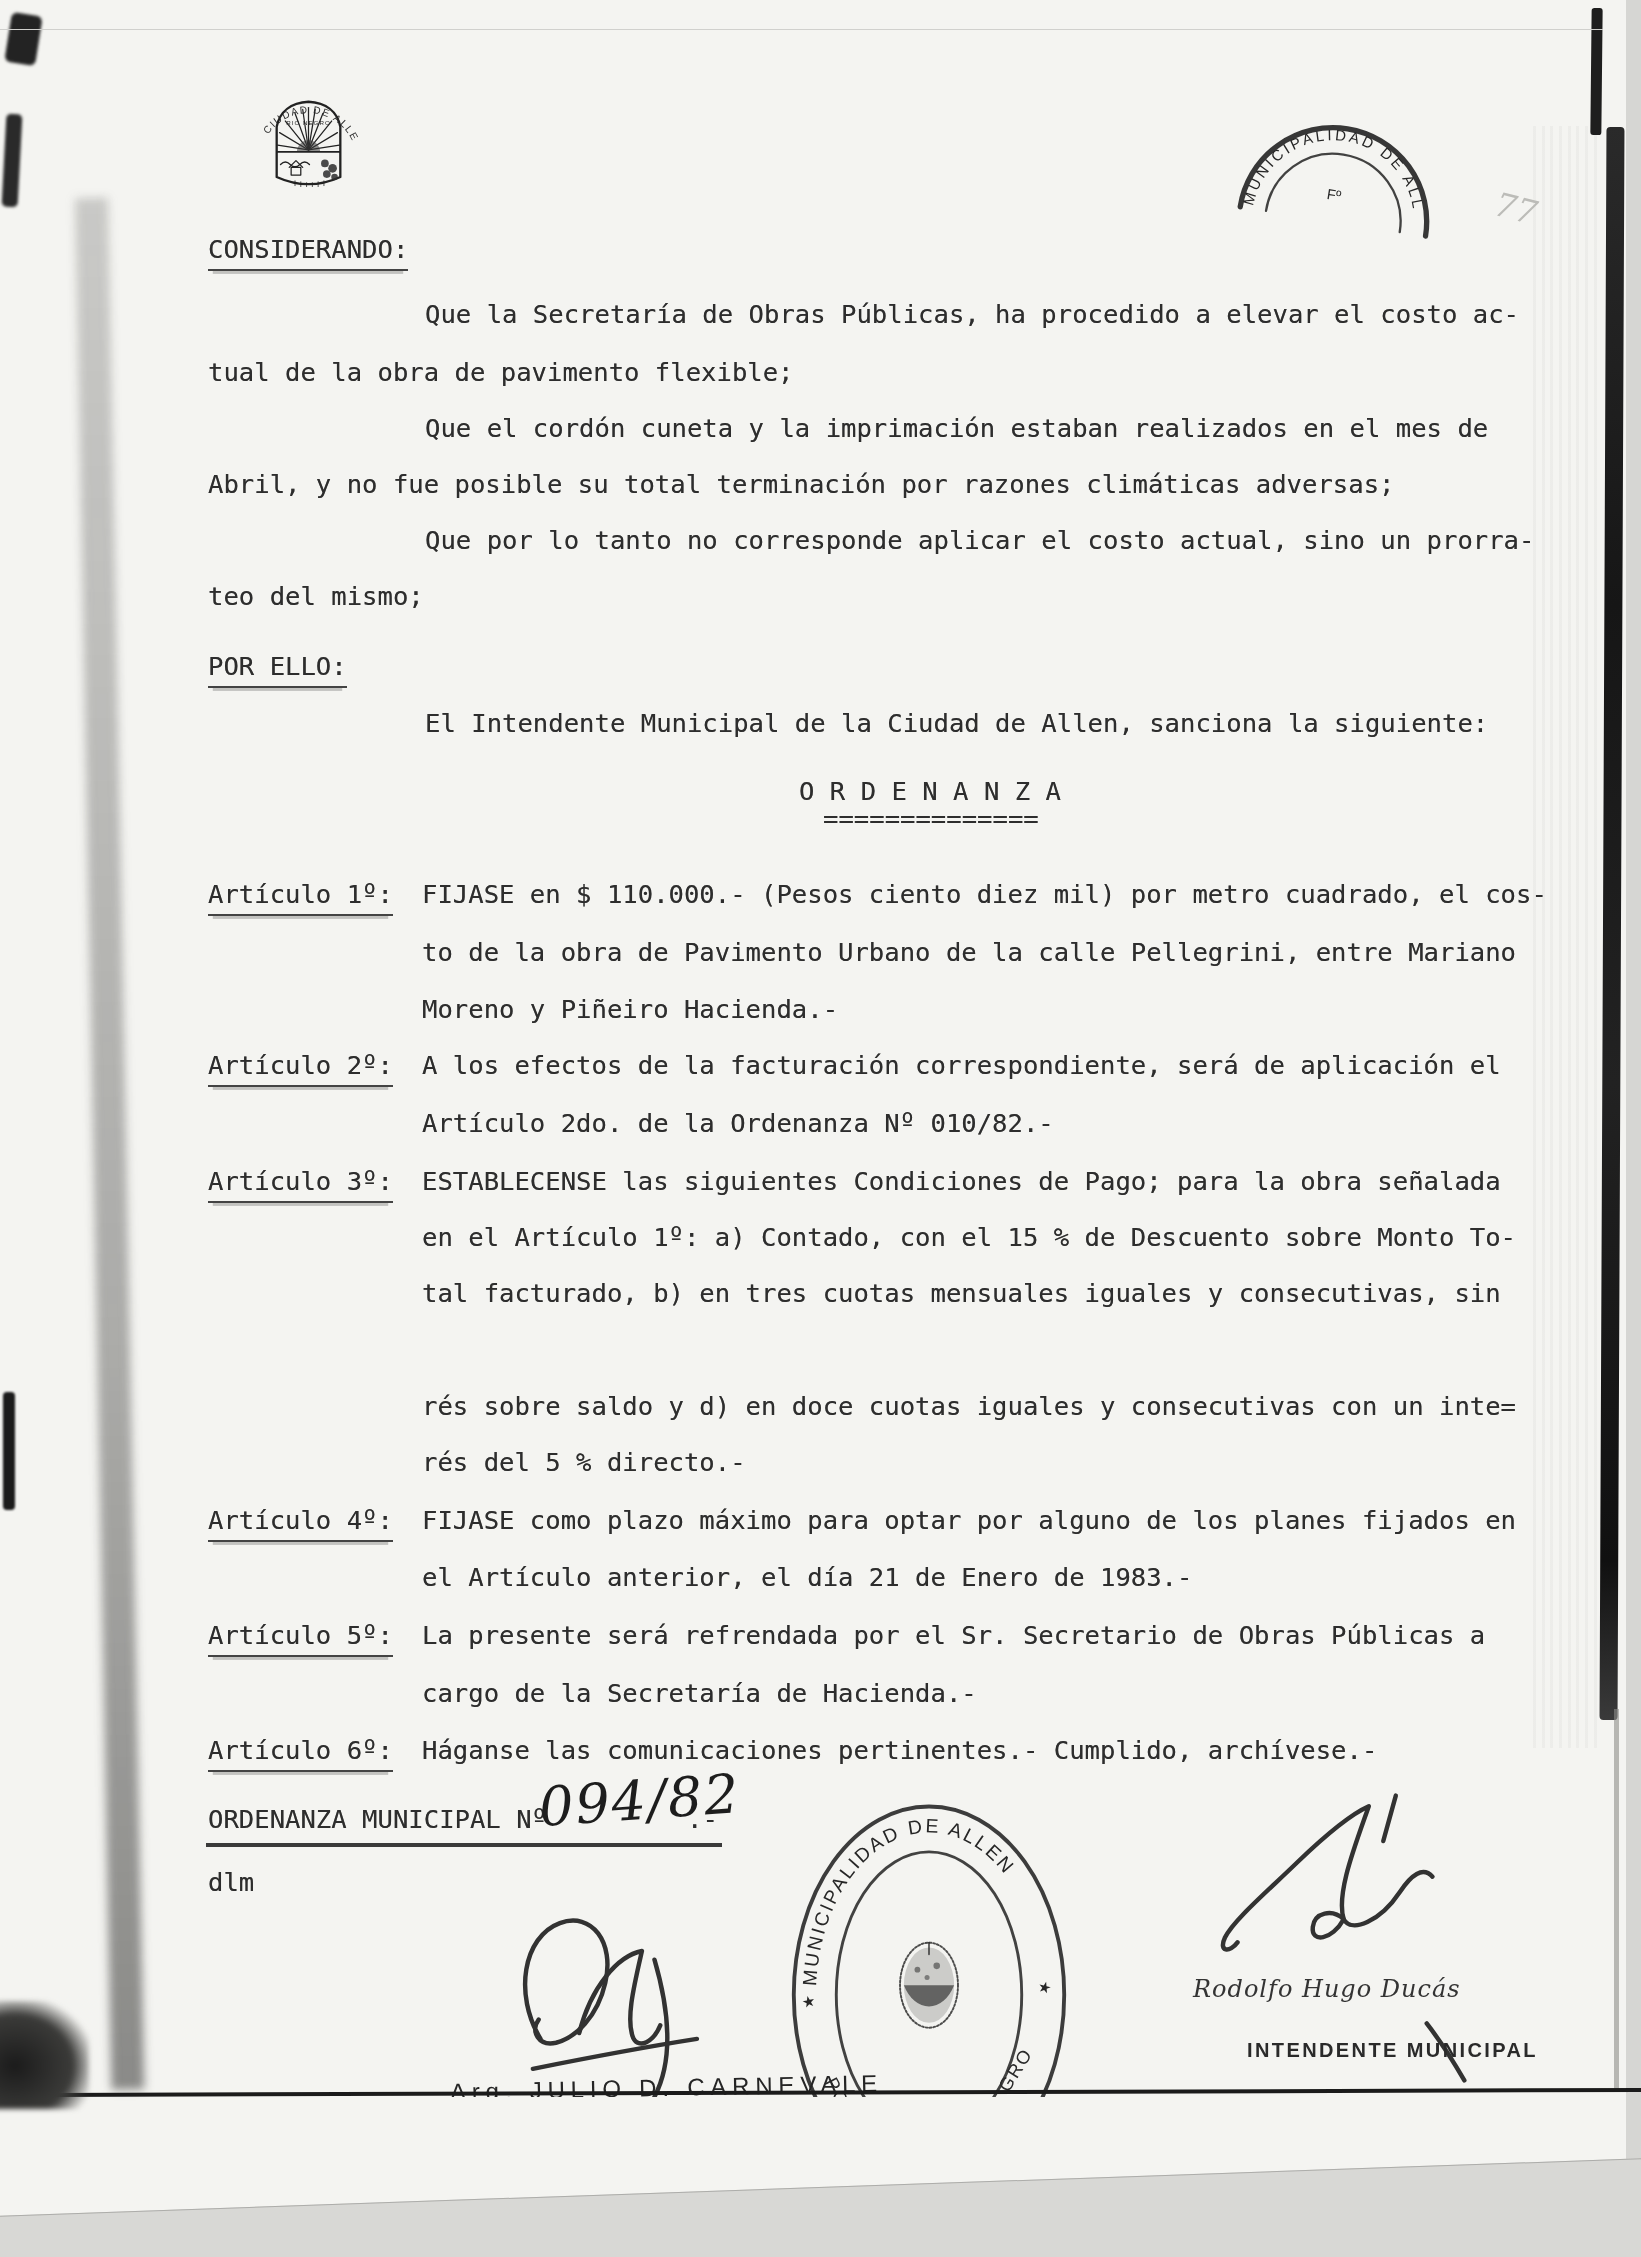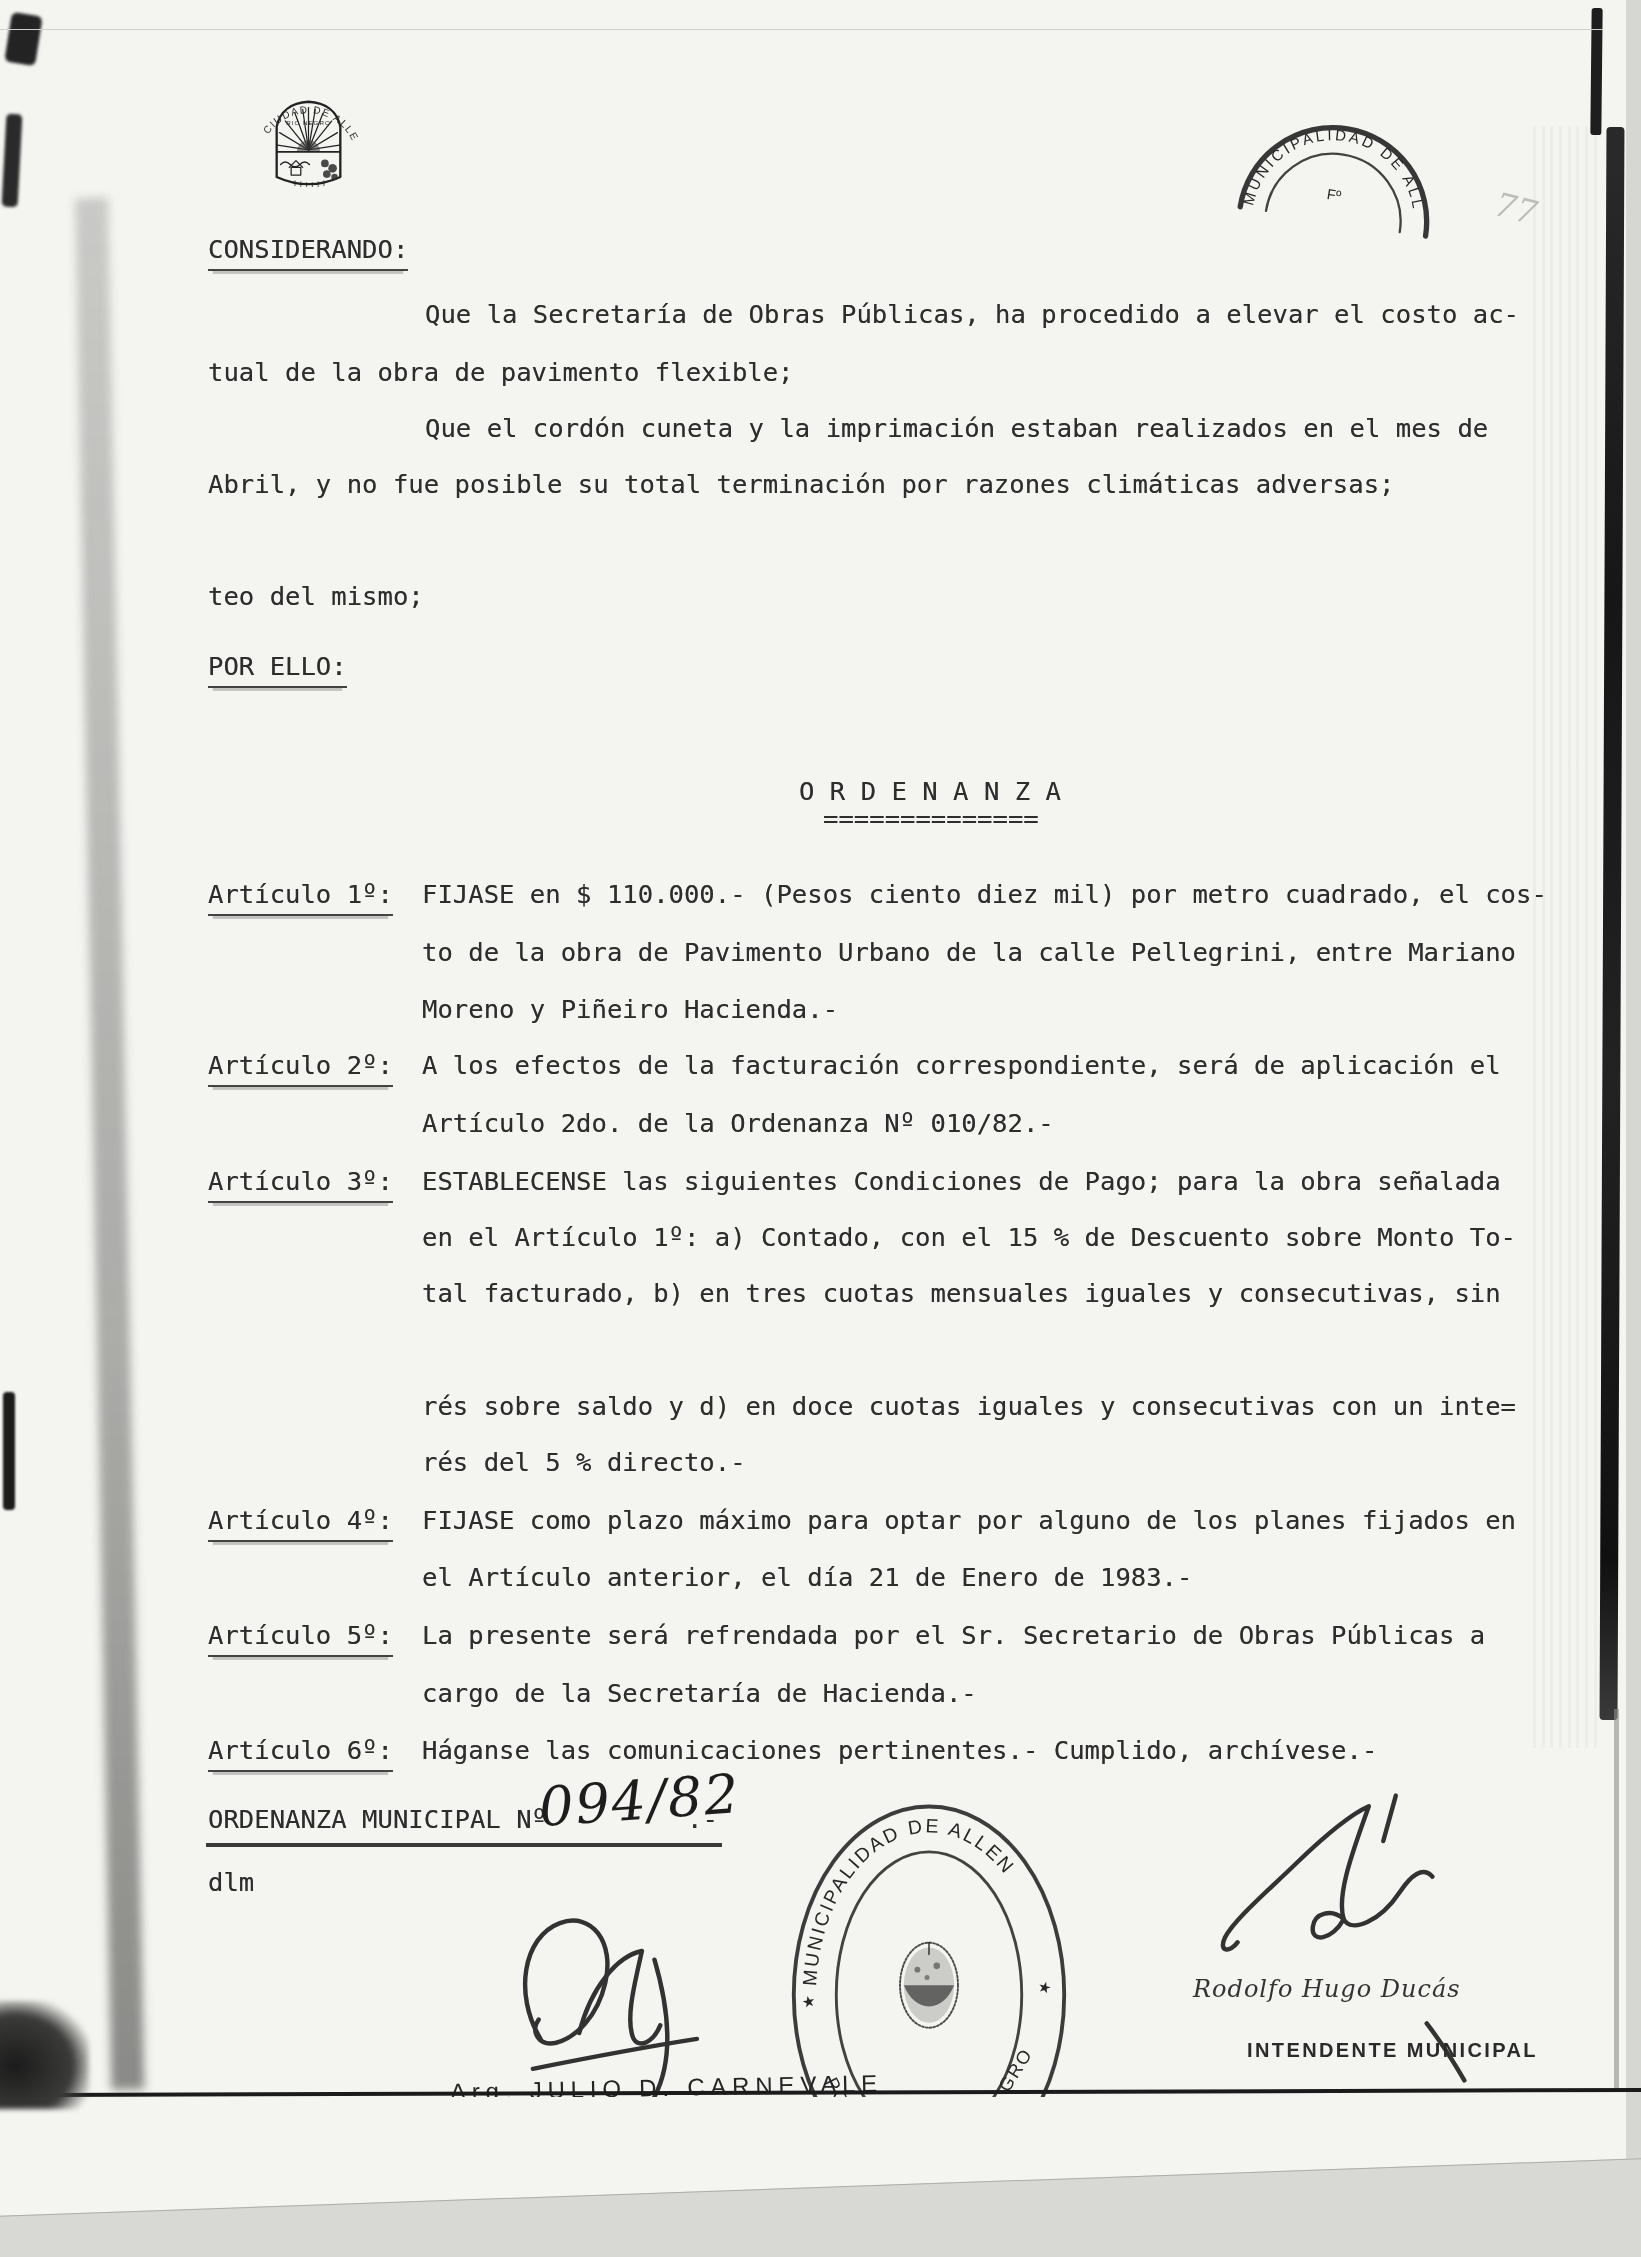--- a/index.html
+++ b/index.html
@@ -131,23 +131,25 @@
       </text>
       <text x="102" y="138" text-anchor="middle" font-family="Liberation Sans, sans-serif" font-size="15" fill="#2a2a2a">Fº</text>
     </svg>
 
     <div class="tline t-marg" style="top:234px;"><span class="u">CONSIDERANDO:</span></div>
 
     <div class="tline t-ind" style="top:299px;">Que la Secretaría de Obras Públicas, ha procedido a elevar el costo ac-</div>
     <div class="tline t-marg" style="top:357px;">tual de la obra de pavimento flexible;</div>
     <div class="tline t-ind" style="top:413px;">Que el cordón cuneta y la imprimación estaban realizados en el mes de</div>
     <div class="tline t-marg" style="top:469px;">Abril, y no fue posible su total terminación por razones climáticas adversas;</div>
+    <div class="tline t-ind" style="top:525px;">Que por lo tanto no corresponde aplicar el costo actual, sino un prorra-</div>
     <div class="tline t-marg" style="top:581px;">teo del mismo;</div>
 
     <div class="tline t-marg" style="top:651px;"><span class="u">POR ELLO:</span></div>
+    <div class="tline t-ind" style="top:708px;">El Intendente Municipal de la Ciudad de Allen, sanciona la siguiente:</div>
 
     <div class="tline" style="left:799px;top:776px;">O R D E N A N Z A</div>
     <div class="tline" style="left:823px;top:803px;">==============</div>
 
     <div class="tline t-marg" style="top:879px;"><span class="u">Artículo 1º:</span></div>
     <div class="tline t-body" style="top:879px;">FIJASE en $ 110.000.- (Pesos ciento diez mil) por metro cuadrado, el cos-</div>
     <div class="tline t-body" style="top:937px;">to de la obra de Pavimento Urbano de la calle Pellegrini, entre Mariano</div>
     <div class="tline t-body" style="top:994px;">Moreno y Piñeiro Hacienda.-</div>
 
     <div class="tline t-marg" style="top:1050px;"><span class="u">Artículo 2º:</span></div>

